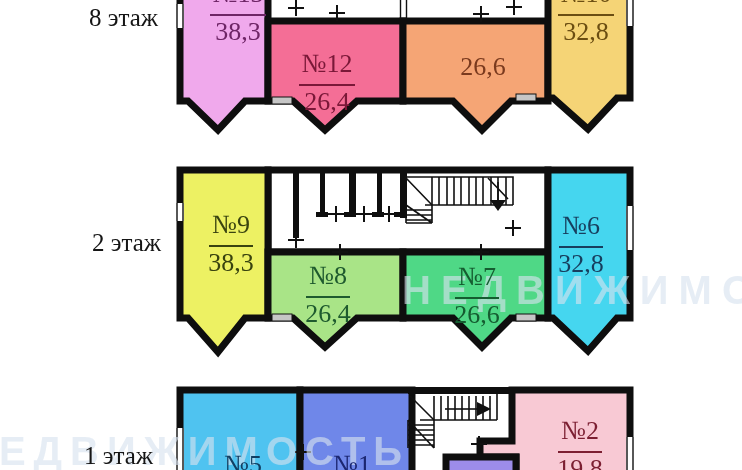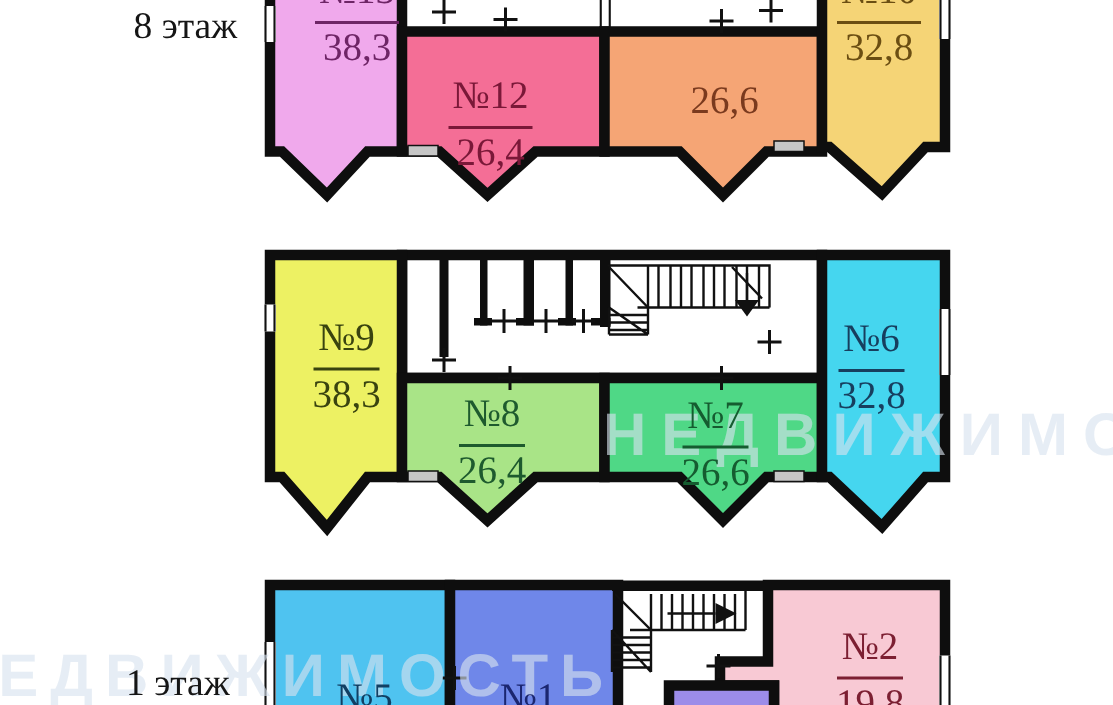--- a/index.html
+++ b/index.html
@@ -128,20 +128,21 @@
         <path d="M295,452 H311 M303,444 V460"></path>
         <path d="M471,444 H487 M479,436 V452"></path>
       </g>
     </g>
   </svg>
 
   <div class="watermark" style="left:402px;top:270px;">НЕДВИЖИМОСТЬ</div>
   <div class="watermark" style="left:-38px;top:431px;letter-spacing:8px;">НЕДВИЖИМОСТЬ</div>
 
   <div class="floor-label" style="left:89px;top:5px;">8 этаж</div>
+  <div class="floor-label" style="left:92px;top:230px;">2 этаж</div>
   <div class="floor-label" style="left:84px;top:443px;">1 этаж</div>
 
   <div class="room-label" style="left: 188px; top: -19px; color: rgb(110, 37, 102);">
     <span class="rl-num">№13</span>
     <span class="rl-area">38,3</span>
   </div>
   <div class="room-label" style="left: 277px; top: 51px; color: rgb(122, 24, 56);">
     <span class="rl-num">№12</span>
     <span class="rl-area">26,4</span>
   </div>

